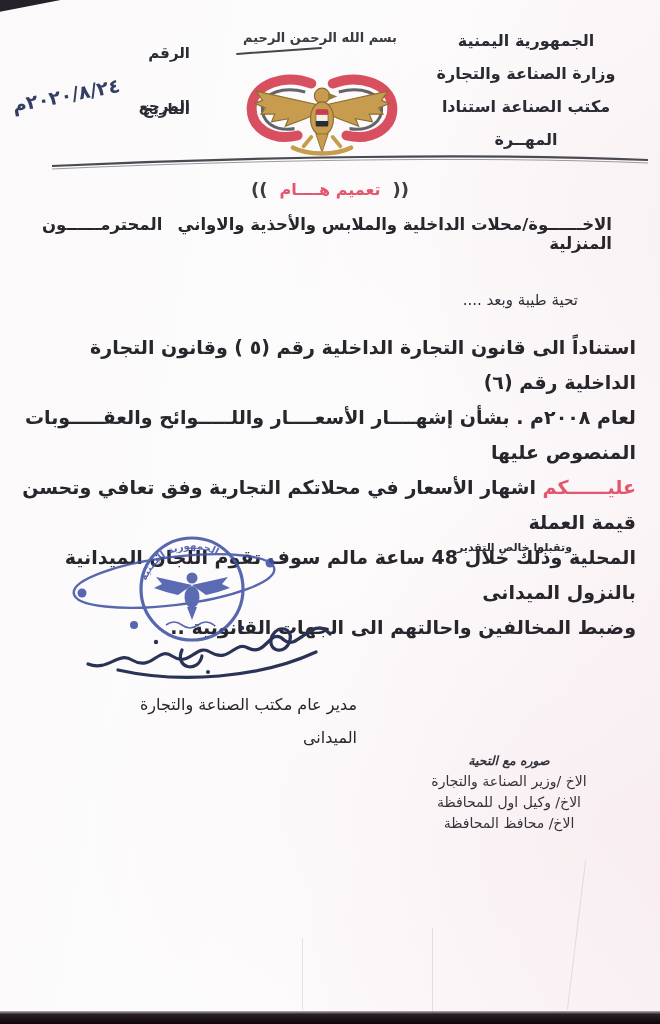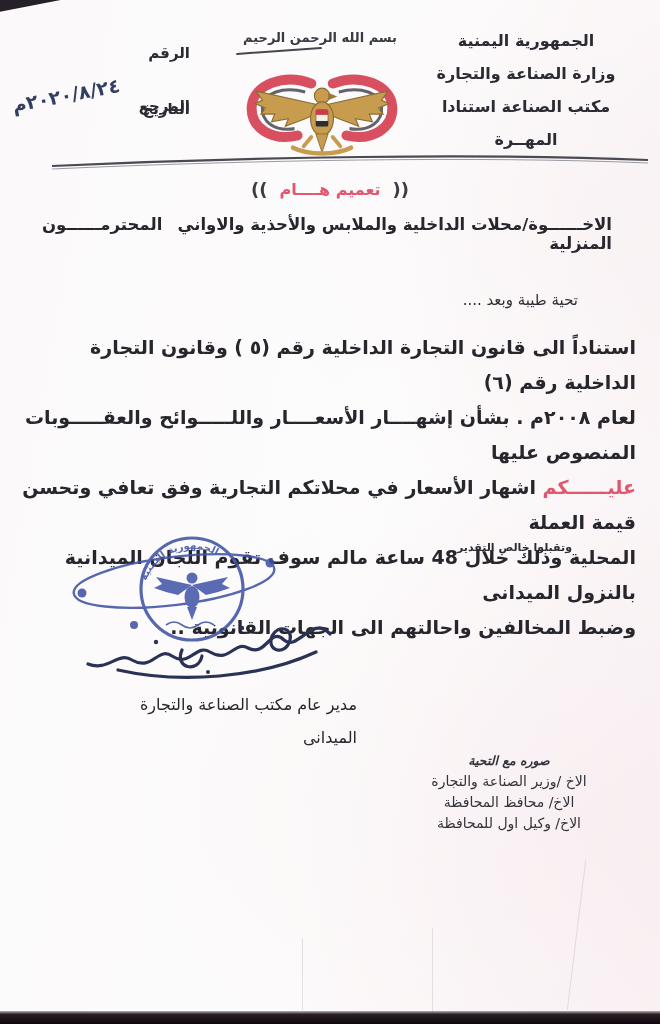--- a/index.html
+++ b/index.html
@@ -158,22 +158,22 @@
   </svg>
 
   <div class="abs sig-title">
     <div>مدير عام مكتب الصناعة والتجارة</div>
     <div>الميدانى</div>
   </div>
 
   <div class="abs cc">
     <div class="cc-header">صوره مع التحية</div>
     <div class="cc-item">الاخ /وزير الصناعة والتجارة</div>
+    <div class="cc-item">الاخ/ وكيل اول للمحافظة</div>
     <div class="cc-item">الاخ/ محافظ المحافظة</div>
-    <div class="cc-item">الاخ/ وكيل اول للمحافظة</div>
   </div>
 
   <div class="abs corner-shade"></div>
   <div class="abs crease" style="left:302px;top:938px;height:72px;"></div>
   <div class="abs crease" style="left:432px;top:928px;height:84px;"></div>
   <div class="abs crease" style="left:576px;top:860px;height:150px;transform:rotate(7deg);"></div>
   <div class="abs bottom-edge"></div>
 
 </div>
 

